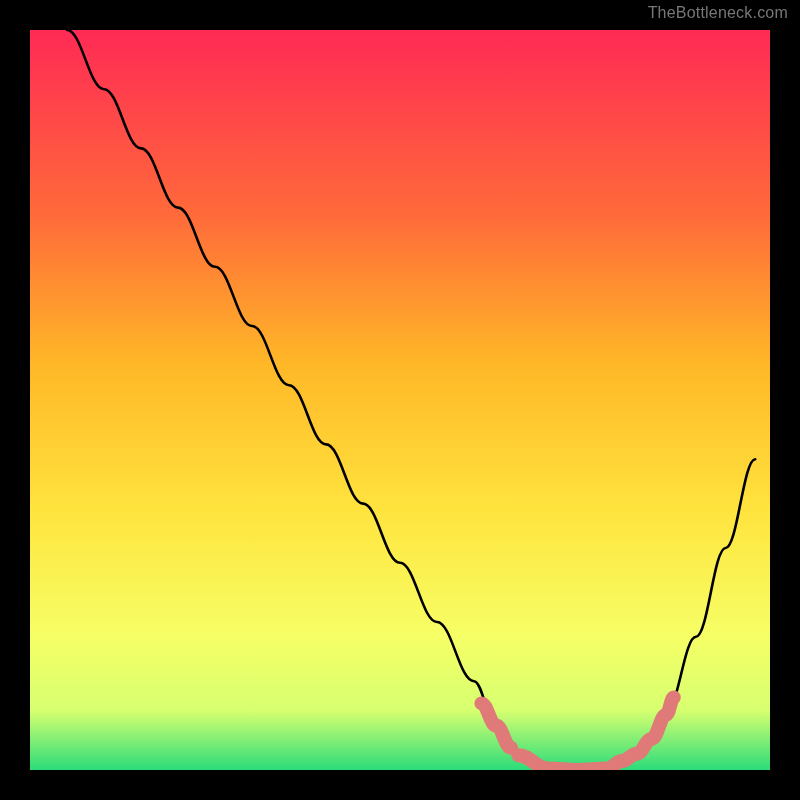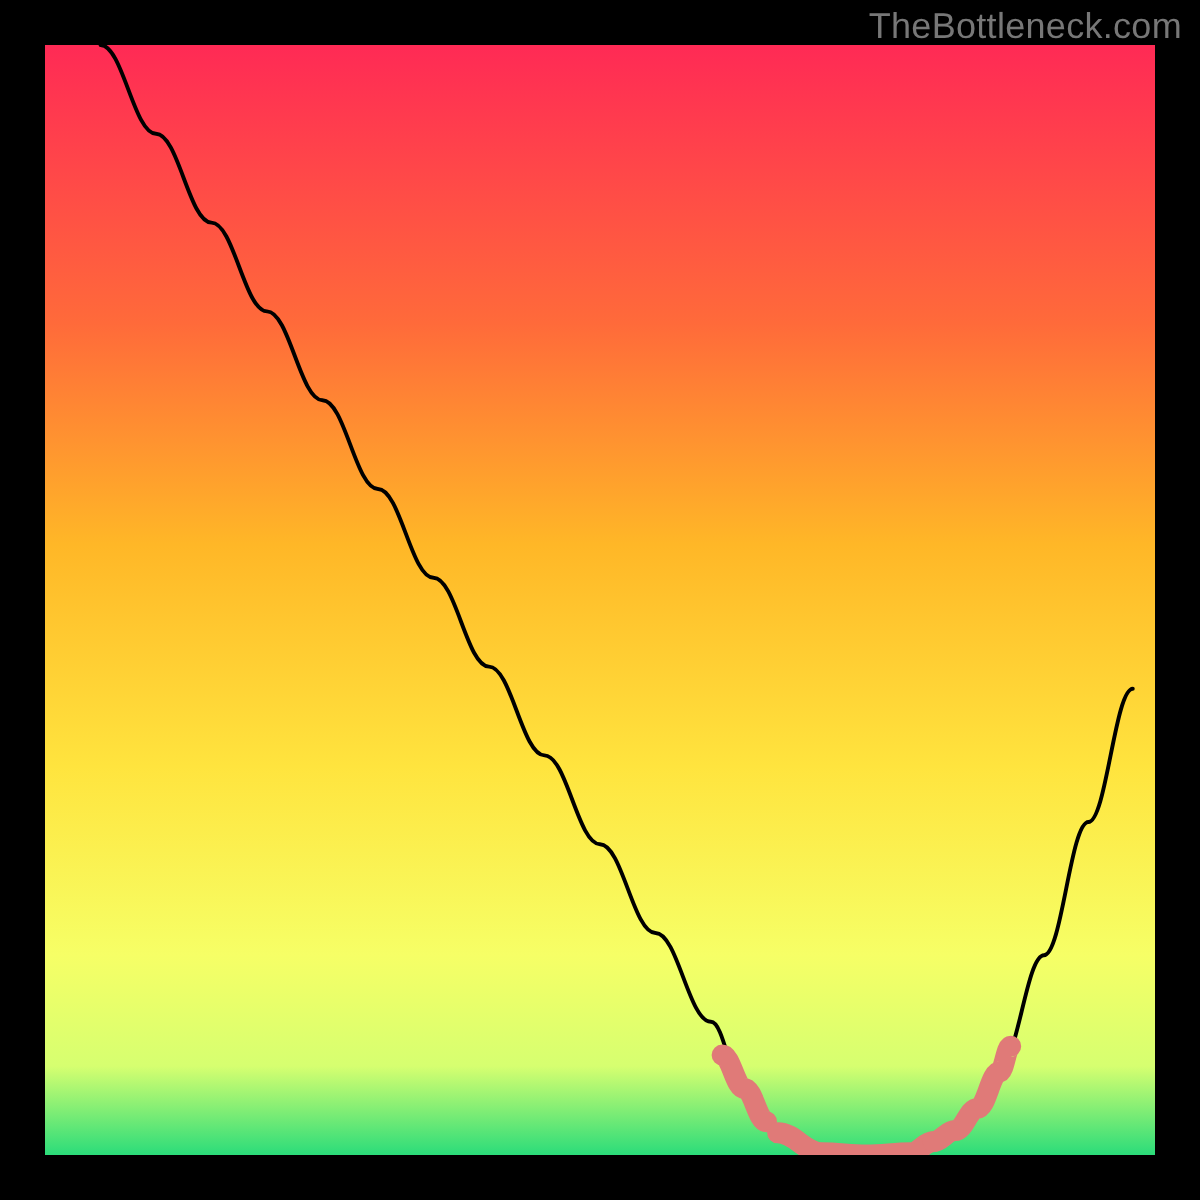--- a/index.html
+++ b/index.html
@@ -12,21 +12,21 @@
     position: relative;
     width: 800px;
     height: 800px;
     background: #000;
   }
   .attribution {
     position: absolute;
     top: 4px;
     right: 12px;
     color: #777;
-    font-size: 24px;
+    font-size: 16px;
     font-weight: 500;
     letter-spacing: 0.2px;
   }
   .plot {
     position: absolute;
     left: 30px;
     top: 30px;
     width: 740px;
     height: 740px;
     overflow: hidden;

